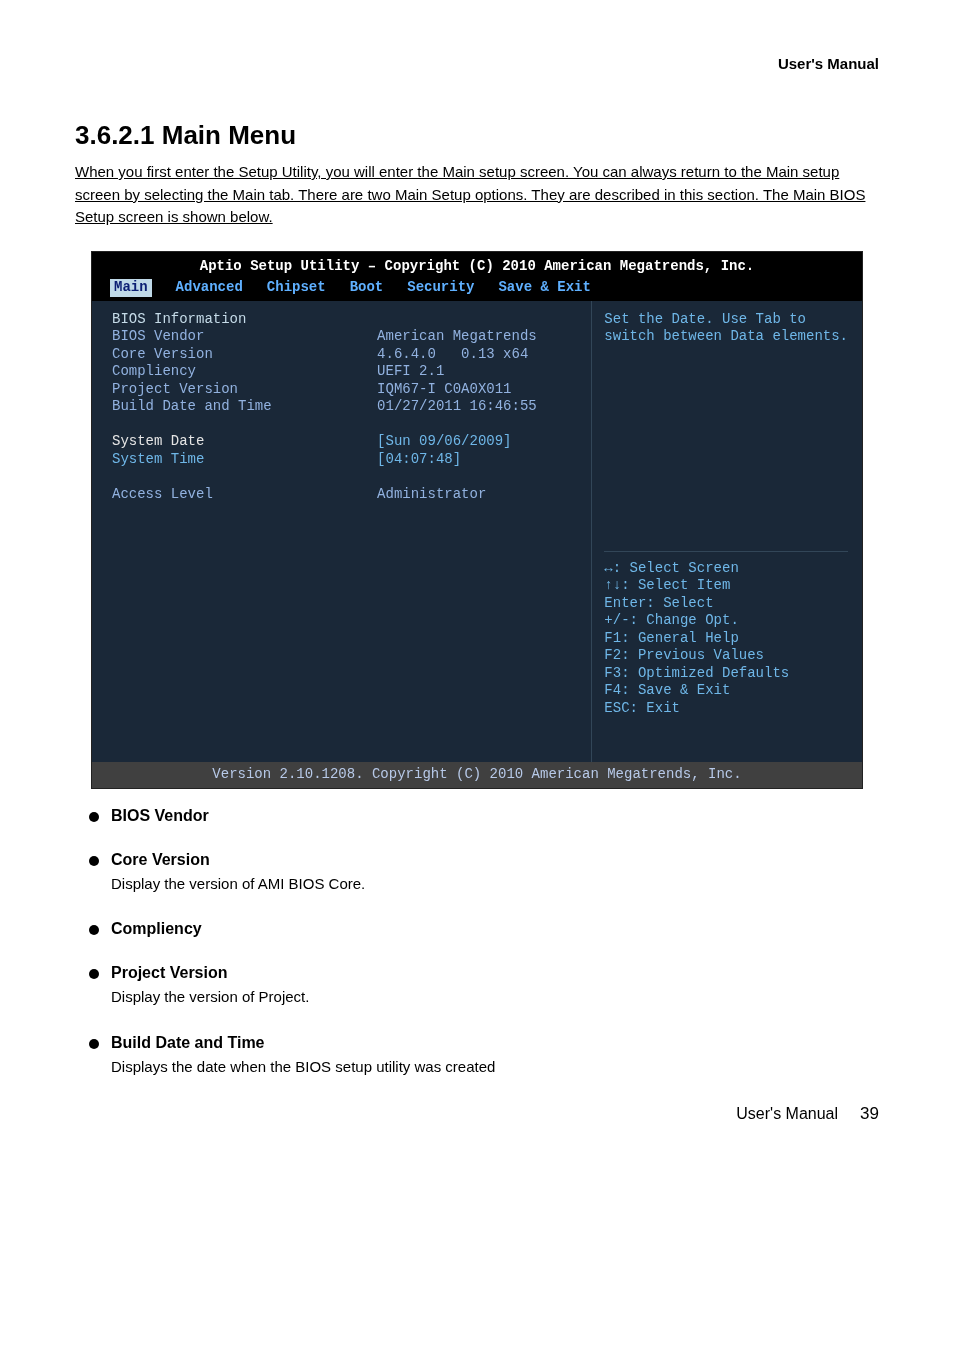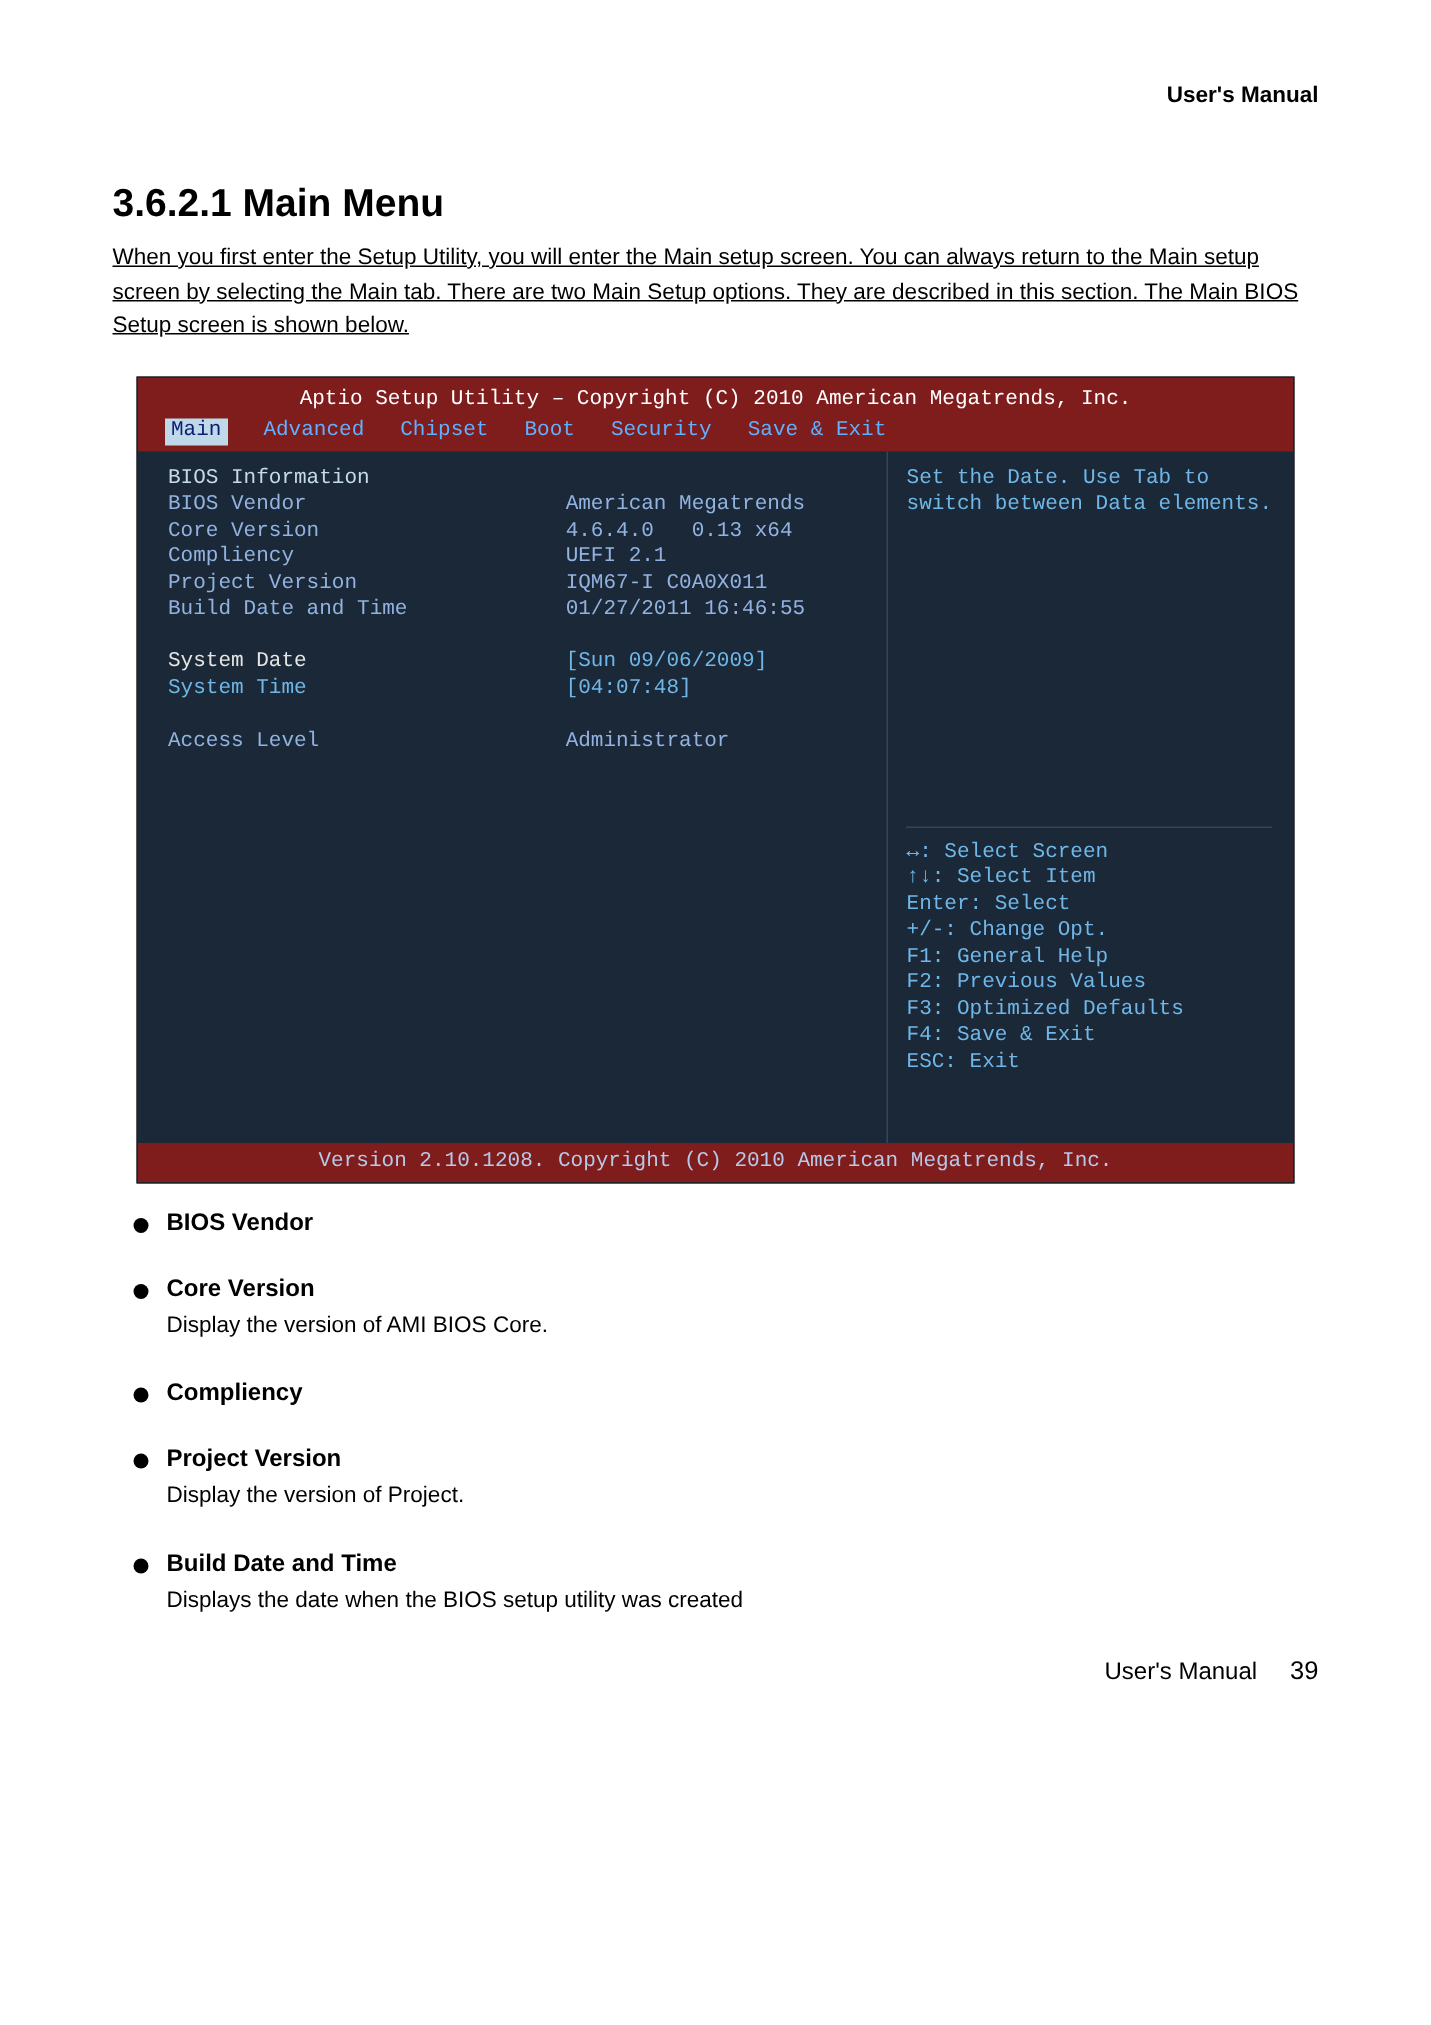--- a/index.html
+++ b/index.html
@@ -39,23 +39,24 @@
     width: 770px;
     margin: 0 auto 18px auto;
     font-family: "Courier New", Courier, monospace;
     font-size: 14px;
     line-height: 1.25;
     background: #1a2838;
     color: #92b2e0;
     border: 1px solid #222;
   }
   .bios-titlebar {
-    background: #7f1d1d;
+    background: #000000;
     color: #fff;
     padding: 2px 0 0 0;
+    font-weight: bold;
   }
   .bios-title {
     text-align: center;
     padding: 4px 0 2px 0;
   }
   .bios-tabs {
     display: flex;
     gap: 24px;
     padding: 2px 18px 4px 18px;
     color: #5fb0ff;
@@ -75,21 +76,21 @@
   .bios-left  { flex: 1.65; padding: 10px 14px 10px 20px; }
   .bios-mid   { flex: 1.4;  padding: 10px 8px 10px 8px; }
   .bios-right { flex: 1.4;  padding: 10px 14px 10px 12px; border-left: 1px solid #324658; }
   .bios-row { white-space: pre; }
   .bios-head { color: #c5dbe8; }
   .bios-sel  { color: #e5e5e5; }
   .bios-editable { color: #6fb7e8; }
   .bios-right-top { min-height: 240px; color: #6fb7e8; }
   .bios-right-bot { border-top: 1px solid #324658; padding-top: 8px; color: #6fb7e8; }
   .bios-footer {
-    background: #7f1d1d;
+    background: #404040;
     color: #b7c9e8;
     text-align: center;
     padding: 4px 0;
   }
   .bullets {
     list-style: none;
     padding: 0;
     margin: 0 0 10px 10px;
   }
   .bullets > li {

